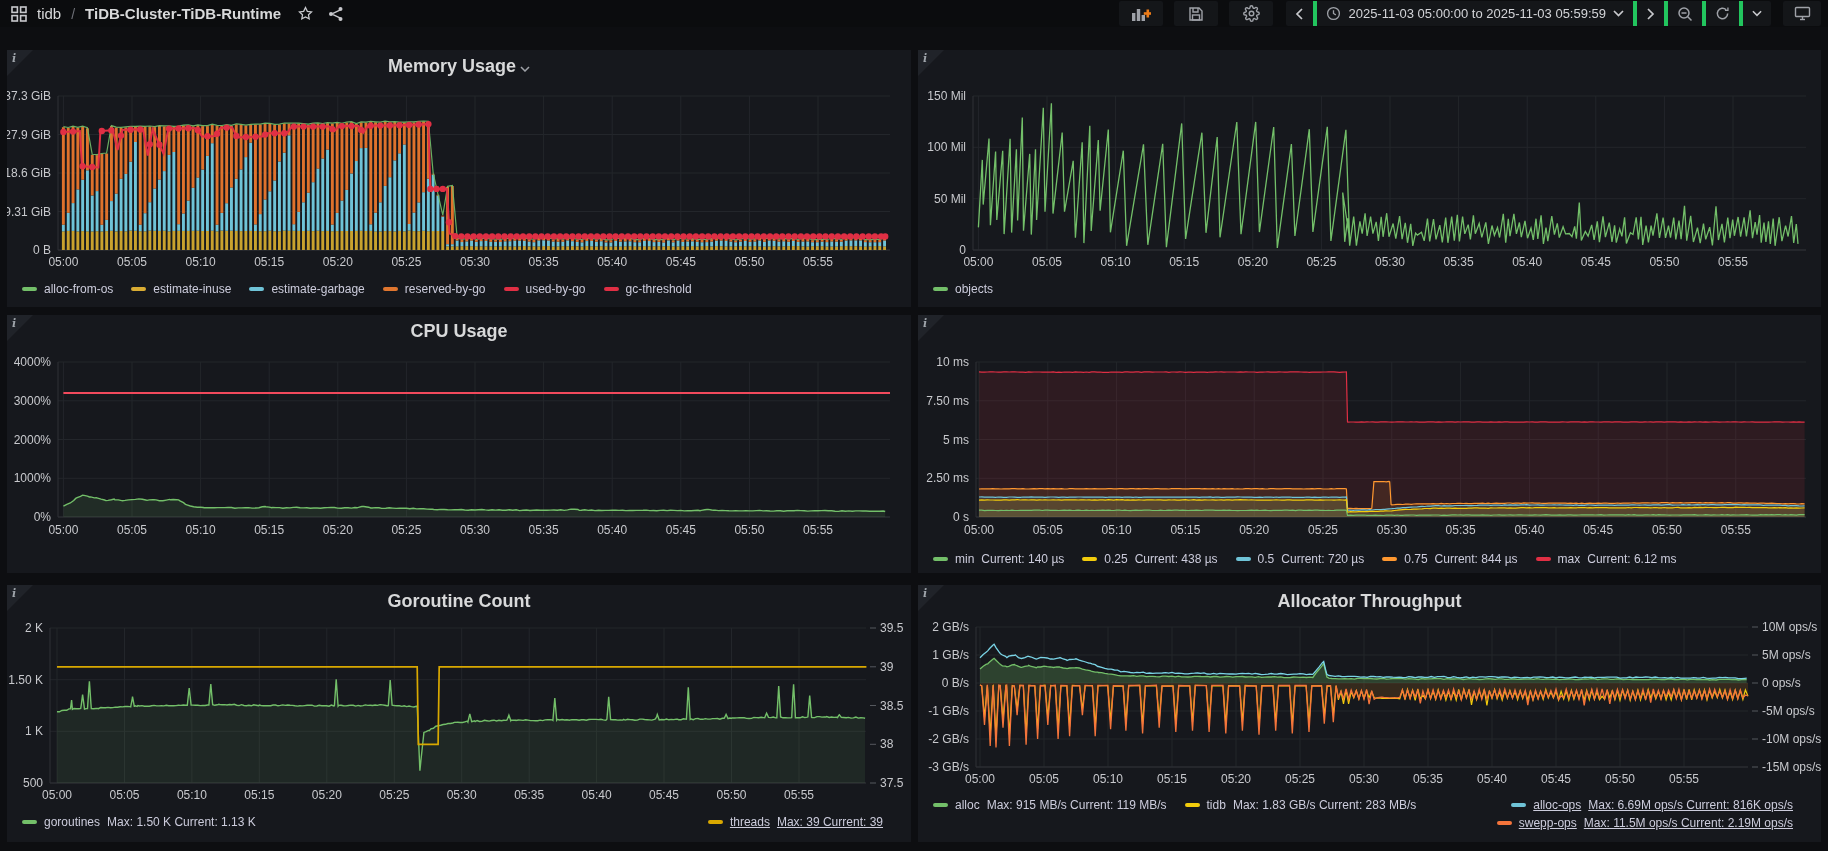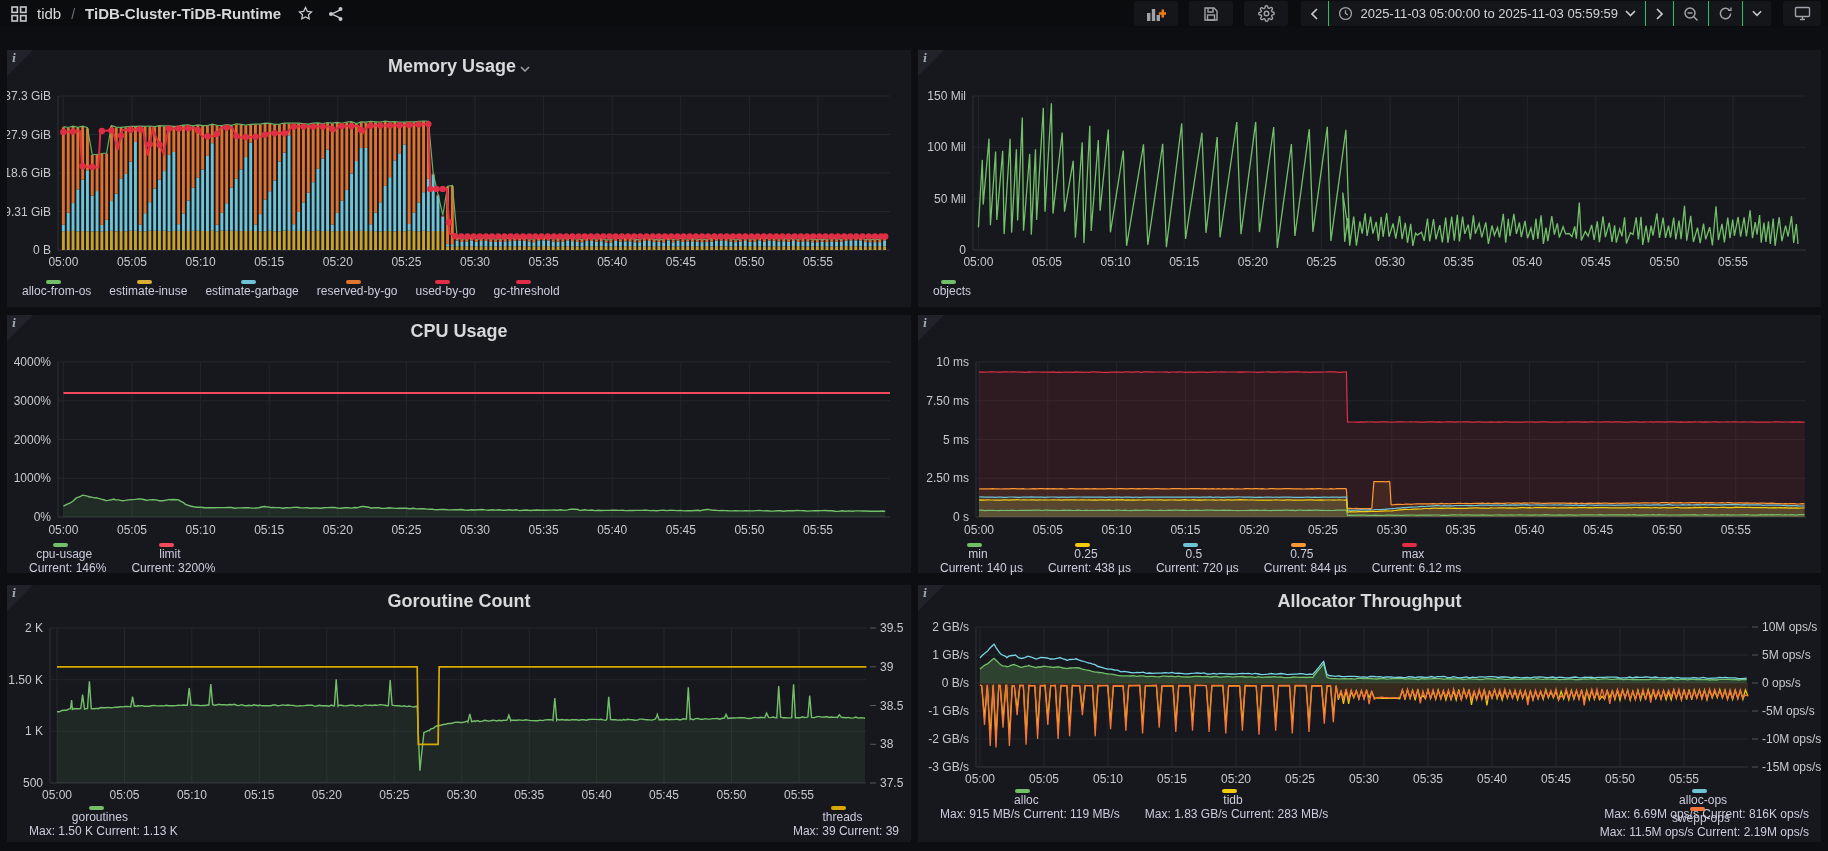--- a/index.html
+++ b/index.html
@@ -8,40 +8,40 @@
   #app { position:relative; width:1828px; height:851px; }
   
   #topbar { position:absolute; left:0; top:0; width:1828px; height:27px; background:#0b0c0e;
     display:flex; align-items:center; }
   .crumb { color:#d8d9da; font-size:15px; }
   .crumb-sep { color:#6e7077; margin:0 10px; font-size:14px; }
   .hicon { color:#aeb0b5; display:inline-flex; align-items:center; justify-content:center; }
   .hbtn { height:25px; background:#141619; border-radius:2px; display:inline-flex; align-items:center;
     justify-content:center; color:#a6a9ae; }
   .grp { display:inline-flex; height:25px; background:#141619; border-radius:2px; align-items:stretch; }
-  .grp > div { display:flex; align-items:center; padding:0 9px; border-right:1px solid #22c55e; }
+  .grp > div { display:flex; align-items:center; padding:0 9px; border-right:4px solid #22c55e; }
   .grp > div:last-child { border-right:none; }
   .timetext { color:#d3d4d8; font-size:13px; margin:0 7px; }
   
   .panel { position:absolute; background:#16181d; }
   .ptitle { position:absolute; left:0; right:0; top:6px; text-align:center; color:#d8d9da;
     font-size:18px; font-weight:700; }
   .ptitle svg { margin-left:4px; }
   .corner { position:absolute; left:0; top:0; width:0; height:0;
     border-top:26px solid #202329; border-right:26px solid transparent; }
   .corner span { position:absolute; left:5px; top:-24px; color:#9fa5ab; font-size:11px;
     font-family:"DejaVu Serif", serif; font-style:italic; font-weight:700;}
   svg.chart { position:absolute; left:0; top:0; }
   svg.chart text { font-family:"Liberation Sans", sans-serif; font-size:12px; fill:#c8c9cd; }
   .legend { position:absolute; display:flex; align-items:center; font-size:12px; color:#ccccdc; }
-  .li { display:inline-flex; align-items:center; margin-right:18px; white-space:nowrap;flex-direction:column; }
+  .li { display:inline-flex; align-items:center; margin-right:18px; white-space:nowrap; }
   .sw { display:inline-block; width:15px; height:4px; border-radius:2px; margin-right:7px; }
   .li .stats { margin-left:7px; }
   .lright { margin-left:auto; }
-  .lright .li:last-child { margin-right:0; }
+  .lright .li:last-child { margin-right:16px;text-decoration:underline; }
 </style>
 </head>
 <body>
 
 <div id="app">
   <div id="topbar">
     <span class="hicon" style="margin:0 9px 0 10px">
       <svg width="18" height="18" viewBox="0 0 18 18" fill="none" stroke="#c8c9cd" stroke-width="1.6">
         <rect x="2" y="2" width="5.4" height="5.4"></rect>
           <rect x="10.6" y="2" width="5.4" height="5.4"></rect>
@@ -928,32 +928,20 @@
           <line x1="742.4" y1="47" x2="742.4" y2="202" stroke="#23262b" stroke-width="1"></line>
           <text x="742.4" y="219" text-anchor="middle">05:50</text>
           <line x1="811" y1="47" x2="811" y2="202" stroke="#23262b" stroke-width="1"></line>
           <text x="811" y="219" text-anchor="middle">05:55</text>
           <line x1="51" y1="47" x2="51" y2="202" stroke="#2e3136" stroke-width="1"></line>
           <line x1="51" y1="202" x2="883" y2="202" stroke="#2e3136" stroke-width="1"></line>
           <path d="M56.4 191.1L59.8 189.4L63.3 188L66.7 185.5L68.7 183.4L70.1 182.6L73.5 181.4L75.6 180.2L77 180.4L80.4 181.1L82.5 182L83.8 181.9L87.3 182.9L89.3 182.8L90.7 183.1L94.1 184.1L97.6 185L98.9 185.6L101 185.4L104.4 184.8L107.2 184.1L107.8 184.7L111.3 184.9L114.7 185.6L115.4 185.7L118.1 185.4L121.6 184.9L125 184.6L128.4 184.4L131.9 183.9L135.3 184.3L138.7 185L140.1 185.4L142.2 184.9L145.6 184.6L147 184.7L149 184.9L152.4 185.7L155.2 185.8L155.9 185.8L159.3 185.1L162.7 184.4L163.4 184.8L166.2 184.5L169.6 184.7L171.6 184.9L173 185.9L176.5 187.7L178.5 189.3L179.9 189.8L183.3 191L186.7 191.8L190.2 192.3L193.6 192.2L196.3 192.5L197 192.7L200.5 192.7L203.9 192.6L207.3 192.7L210.8 192.6L214.2 192.6L217.6 192.6L221 192.5L224.5 192.5L227.9 193.2L231.3 192.9L234.8 192.9L238.2 192.7L241.6 192.6L245.1 193.1L248.5 193L251.9 192.7L255.3 191.8L258.1 191.5L258.8 191.7L262.2 192.1L264.9 192.8L265.6 192.4L269.1 192.6L272.5 192.6L275.9 193.2L279.4 192.8L282.8 192.9L286.2 192.4L286.9 192.4L289.6 192.3L293.1 192.8L296.5 192.9L299.9 192.7L303.4 193.3L306.8 193L310.2 193L313.6 193.3L317.1 192.8L320.5 192.6L323.9 192.5L327.4 192.5L330.8 193.1L334.2 193.2L337.7 192.8L341.1 192.8L344.5 193.1L347.9 192.5L350 192.7L351.4 192.4L354.8 191.5L356.9 191.5L358.2 191.7L361.7 192.2L363.7 193L365.1 193L368.5 192.6L372 192.7L374.7 193.4L375.4 193.4L378.8 193.2L382.3 192.8L385.7 193.1L389.1 193.4L392.5 193.3L396 193.3L399.4 193.3L402.8 193.7L406.3 193.3L409.7 193.9L413.1 193.7L416.6 193.8L420 194.1L423.4 194.2L425.5 194.3L426.8 194.5L430.3 194.7L433.7 194.4L437.1 194.5L440.6 194.8L444 194.9L447.4 194.6L450.9 194.7L454.3 194.5L457.7 195L461.1 195.2L464.6 194.8L468 195L471.4 194.7L474.9 194.5L478.3 194.9L481.7 195.2L485.1 194.7L488.6 195.1L492 194.7L495.4 195.2L498.9 195.3L502.3 194.7L505.7 195.3L509.2 194.8L512.6 195.6L516 195.3L519.5 195L522.9 195.5L526.3 195.2L529.7 195L533.2 195.3L536.6 195.1L540 195.3L543.5 195.1L546.9 195L550.3 195.3L553.8 194.8L557.2 195.4L560.6 194.9L564 194.1L565.4 194.2L567.5 194.2L570.9 194.5L572.3 195.4L574.3 195.3L577.8 194.8L581.2 195.4L584.6 195L588 195.6L591.5 195.3L594.9 195.5L598.3 195.4L601.8 195.4L605.2 195.1L608.6 195.2L612.1 195.4L615.5 195.2L618.9 195.6L622.4 195.5L625.8 195.5L629.2 195.4L632.6 195.4L636.1 195.3L639.5 195.1L642.9 195.6L646.4 195.5L649.8 195.7L653.2 195.4L656.6 195.3L660.1 195.6L663.5 195.2L666.9 195.4L670.4 195.6L673.8 195.4L677.2 195.9L680.7 195.7L684.1 195.8L687.5 195.5L691 195.2L693 195.7L694.4 195.4L697.8 194.8L699.9 194.5L701.2 194.4L704.7 195L706.7 195.2L708.1 195.1L711.5 195.6L715 195.4L718.4 195.6L721.8 195.8L725.3 195.9L728.7 195.6L732.1 195.9L735.5 195.9L739 195.6L742.4 195.9L745.8 195.9L749.3 195.6L752.7 195.4L756.1 195.9L759.5 195.7L763 196L766.4 196.1L769.8 195.8L773.3 195.8L776.7 196.2L780.1 195.7L783.6 195.6L787 195.8L790.4 195.4L793.9 195.6L797.3 195.7L800.7 196.1L804.1 195.9L807.6 195.7L811 195.7L814.4 195.6L817.9 195.5L821.3 195.7L824.7 195.7L828.1 196.2L831.6 196.4L835 195.7L838.4 196.2L841.9 195.9L845.3 196.2L848.7 195.9L852.2 195.9L855.6 196L859 196L862.5 196.2L865.9 196.2L869.3 196.3L872.7 196.3L876.2 196L878.2 196.5L878.2 202L56.4 202Z" fill="rgba(115,191,105,0.12)"></path>
           <path d="M56.4 191.1L59.8 189.4L63.3 188L66.7 185.5L68.7 183.4L70.1 182.6L73.5 181.4L75.6 180.2L77 180.4L80.4 181.1L82.5 182L83.8 181.9L87.3 182.9L89.3 182.8L90.7 183.1L94.1 184.1L97.6 185L98.9 185.6L101 185.4L104.4 184.8L107.2 184.1L107.8 184.7L111.3 184.9L114.7 185.6L115.4 185.7L118.1 185.4L121.6 184.9L125 184.6L128.4 184.4L131.9 183.9L135.3 184.3L138.7 185L140.1 185.4L142.2 184.9L145.6 184.6L147 184.7L149 184.9L152.4 185.7L155.2 185.8L155.9 185.8L159.3 185.1L162.7 184.4L163.4 184.8L166.2 184.5L169.6 184.7L171.6 184.9L173 185.9L176.5 187.7L178.5 189.3L179.9 189.8L183.3 191L186.7 191.8L190.2 192.3L193.6 192.2L196.3 192.5L197 192.7L200.5 192.7L203.9 192.6L207.3 192.7L210.8 192.6L214.2 192.6L217.6 192.6L221 192.5L224.5 192.5L227.9 193.2L231.3 192.9L234.8 192.9L238.2 192.7L241.6 192.6L245.1 193.1L248.5 193L251.9 192.7L255.3 191.8L258.1 191.5L258.8 191.7L262.2 192.1L264.9 192.8L265.6 192.4L269.1 192.6L272.5 192.6L275.9 193.2L279.4 192.8L282.8 192.9L286.2 192.4L286.9 192.4L289.6 192.3L293.1 192.8L296.5 192.9L299.9 192.7L303.4 193.3L306.8 193L310.2 193L313.6 193.3L317.1 192.8L320.5 192.6L323.9 192.5L327.4 192.5L330.8 193.1L334.2 193.2L337.7 192.8L341.1 192.8L344.5 193.1L347.9 192.5L350 192.7L351.4 192.4L354.8 191.5L356.9 191.5L358.2 191.7L361.7 192.2L363.7 193L365.1 193L368.5 192.6L372 192.7L374.7 193.4L375.4 193.4L378.8 193.2L382.3 192.8L385.7 193.1L389.1 193.4L392.5 193.3L396 193.3L399.4 193.3L402.8 193.7L406.3 193.3L409.7 193.9L413.1 193.7L416.6 193.8L420 194.1L423.4 194.2L425.5 194.3L426.8 194.5L430.3 194.7L433.7 194.4L437.1 194.5L440.6 194.8L444 194.9L447.4 194.6L450.9 194.7L454.3 194.5L457.7 195L461.1 195.2L464.6 194.8L468 195L471.4 194.7L474.9 194.5L478.3 194.9L481.7 195.2L485.1 194.7L488.6 195.1L492 194.7L495.4 195.2L498.9 195.3L502.3 194.7L505.7 195.3L509.2 194.8L512.6 195.6L516 195.3L519.5 195L522.9 195.5L526.3 195.2L529.7 195L533.2 195.3L536.6 195.1L540 195.3L543.5 195.1L546.9 195L550.3 195.3L553.8 194.8L557.2 195.4L560.6 194.9L564 194.1L565.4 194.2L567.5 194.2L570.9 194.5L572.3 195.4L574.3 195.3L577.8 194.8L581.2 195.4L584.6 195L588 195.6L591.5 195.3L594.9 195.5L598.3 195.4L601.8 195.4L605.2 195.1L608.6 195.2L612.1 195.4L615.5 195.2L618.9 195.6L622.4 195.5L625.8 195.5L629.2 195.4L632.6 195.4L636.1 195.3L639.5 195.1L642.9 195.6L646.4 195.5L649.8 195.7L653.2 195.4L656.6 195.3L660.1 195.6L663.5 195.2L666.9 195.4L670.4 195.6L673.8 195.4L677.2 195.9L680.7 195.7L684.1 195.8L687.5 195.5L691 195.2L693 195.7L694.4 195.4L697.8 194.8L699.9 194.5L701.2 194.4L704.7 195L706.7 195.2L708.1 195.1L711.5 195.6L715 195.4L718.4 195.6L721.8 195.8L725.3 195.9L728.7 195.6L732.1 195.9L735.5 195.9L739 195.6L742.4 195.9L745.8 195.9L749.3 195.6L752.7 195.4L756.1 195.9L759.5 195.7L763 196L766.4 196.1L769.8 195.8L773.3 195.8L776.7 196.2L780.1 195.7L783.6 195.6L787 195.8L790.4 195.4L793.9 195.6L797.3 195.7L800.7 196.1L804.1 195.9L807.6 195.7L811 195.7L814.4 195.6L817.9 195.5L821.3 195.7L824.7 195.7L828.1 196.2L831.6 196.4L835 195.7L838.4 196.2L841.9 195.9L845.3 196.2L848.7 195.9L852.2 195.9L855.6 196L859 196L862.5 196.2L865.9 196.2L869.3 196.3L872.7 196.3L876.2 196L878.2 196.5" fill="none" stroke="#73BF69" stroke-width="1.4"></path>
           <line x1="56.4" y1="78" x2="883" y2="78" stroke="#F2495C" stroke-width="1.8"></line>
         </svg>
-        <div class="legend" style="left: 15px; right: 12px; top: 236px; height: 16px;">
-          <span class="li">
-            <span class="sw" style="background:#73BF69"></span>
-            <span>cpu-usage</span>
-            <span class="stats">Current: 146%</span>
-          </span>
-          <span class="li">
-            <span class="sw" style="background:#F2495C"></span>
-            <span>limit</span>
-            <span class="stats">Current: 3200%</span>
-          </span>
-        </div>
       </section>
       <section class="panel" style="left: 918px; top: 315px; width: 903px; height: 258px;">
         <div class="corner">
           <span>i</span>
         </div>
         <svg class="chart" width="903" height="258" viewBox="0 0 903 258">
           <line x1="58" y1="47" x2="888" y2="47" stroke="#23262b" stroke-width="1"></line>
           <text x="51" y="51" text-anchor="end">10 ms</text>
           <line x1="58" y1="85.8" x2="888" y2="85.8" stroke="#23262b" stroke-width="1"></line>
           <text x="51" y="89.8" text-anchor="end">7.50 ms</text>

